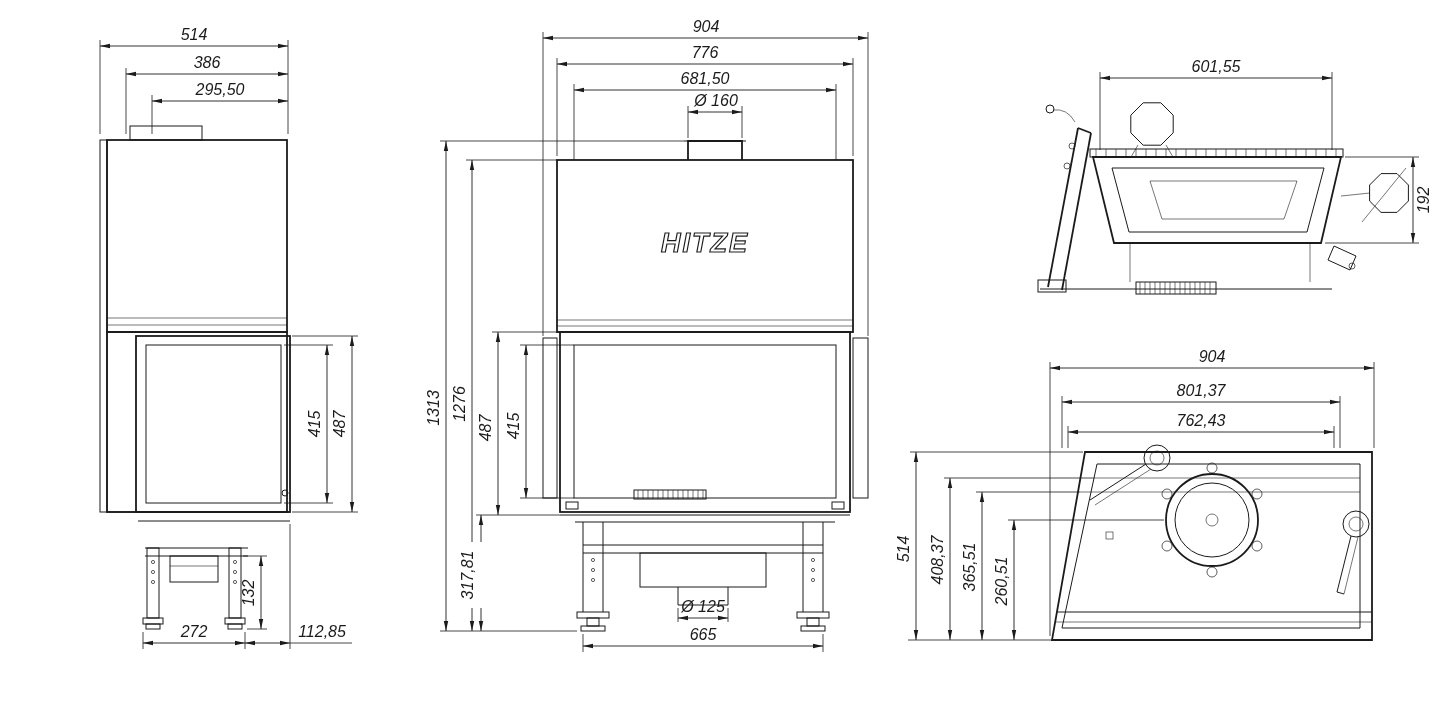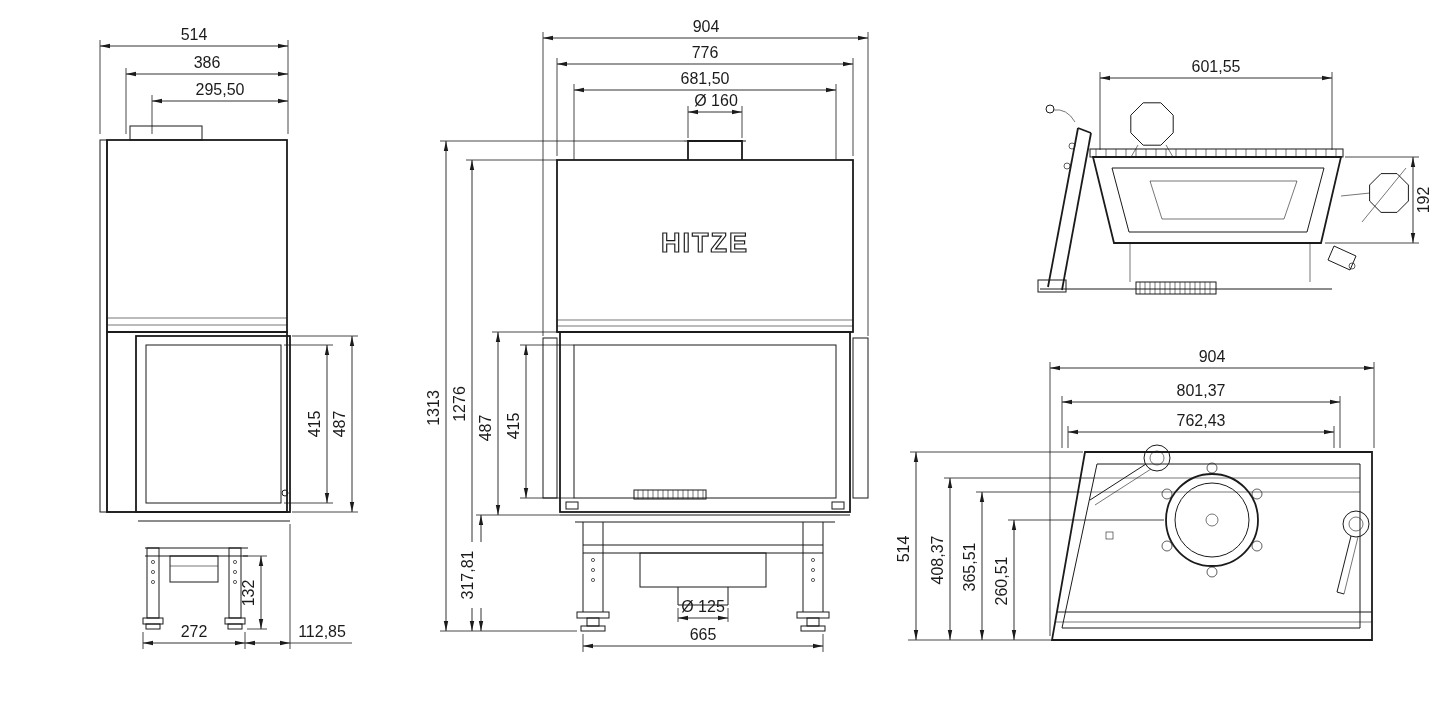--- a/index.html
+++ b/index.html
@@ -1,18 +1,19 @@
 <!DOCTYPE html>
 <html><head>
 <meta charset="utf-8">
 <style>
   html,body { margin:0; padding:0; background:#fff; }
   .canvas {
     width:1445px; height:710px; background:#fff; position:relative;
     font-family:"Liberation Sans", sans-serif;
+    font-style:italic;
   }
   svg { display:block; }
   svg text {
     font-family:"Liberation Sans", sans-serif;
     font-size:16px; fill:#1b1b1b;
   }
   .ln  { stroke:#1b1b1b; stroke-width:1;   fill:none; }
   .ln2 { stroke:#1b1b1b; stroke-width:1.8; fill:none; }
   .lnt { stroke:#1b1b1b; stroke-width:0.6; fill:none; }
   .dim { stroke:#1b1b1b; stroke-width:0.8; fill:none; }

